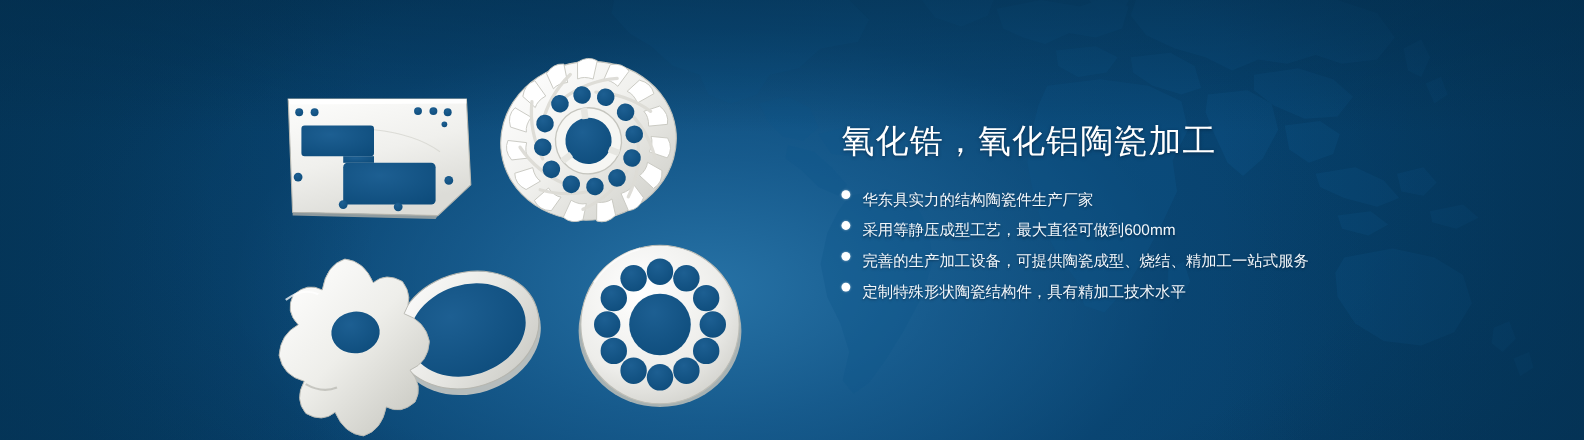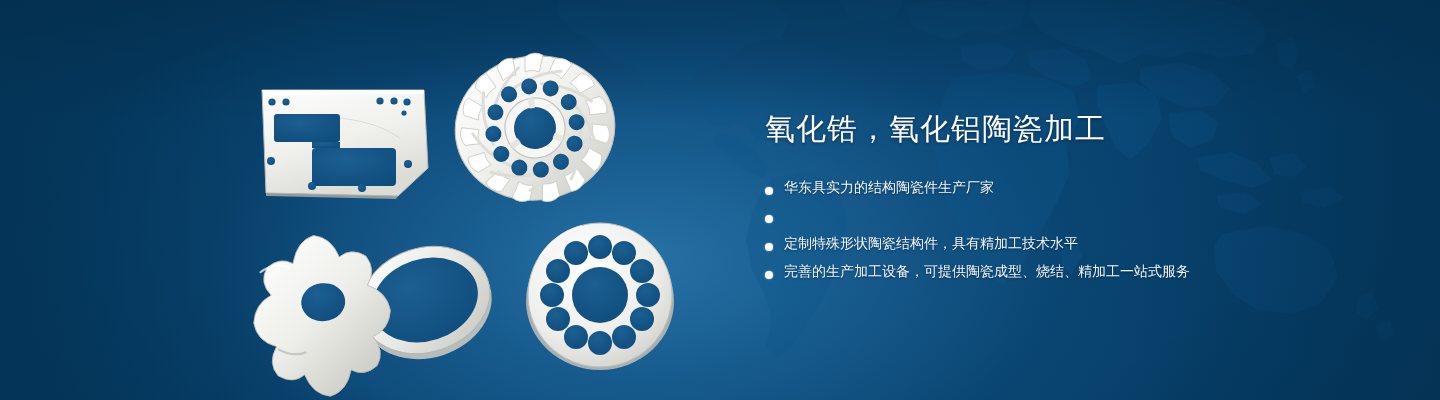--- a/index.html
+++ b/index.html
@@ -60,21 +60,21 @@
     font-size:30px;
     letter-spacing:1px;
     line-height:38px;
     margin:0 0 25px 0;
     font-weight:400;
     text-shadow:0 1px 3px rgba(0,20,40,.55);
     white-space:nowrap;
   }
   .bullets{list-style:none;margin:0;padding:0;}
   .bullet{
-    display:flex;align-items:flex-end;
+    display:flex;align-items:flex-start;
     height:22px;margin-bottom:6px;
     white-space:nowrap;
   }
   .dot{
     width:8px;height:8px;border-radius:50%;
     background:#ffffff;flex:0 0 8px;margin-right:11px;
     box-shadow:0 0 2px rgba(255,255,255,.6);
   }
   .btext{
     color:#f2f7fb;font-size:14px;line-height:16px;
@@ -297,25 +297,26 @@
 
   <div class="copy">
     <h1 class="title">氧化锆，氧化铝陶瓷加工</h1>
     <ul class="bullets">
       <li class="bullet">
         <span class="dot"></span>
         <span class="btext">华东具实力的结构陶瓷件生产厂家</span>
       </li>
       <li class="bullet">
         <span class="dot"></span>
+        <span class="btext">采用等静压成型工艺，最大直径可做到600mm</span>
+      </li>
+      <li class="bullet">
+        <span class="dot"></span>
+        <span class="btext">完善的生产加工设备，可提供陶瓷成型、烧结、精加工一站式服务</span>
       </li>
       <li class="bullet">
         <span class="dot"></span>
         <span class="btext">定制特殊形状陶瓷结构件，具有精加工技术水平</span>
       </li>
-      <li class="bullet">
-        <span class="dot"></span>
-        <span class="btext">完善的生产加工设备，可提供陶瓷成型、烧结、精加工一站式服务</span>
-      </li>
     </ul>
   </div>
 
 </div>
 
 </body></html>

